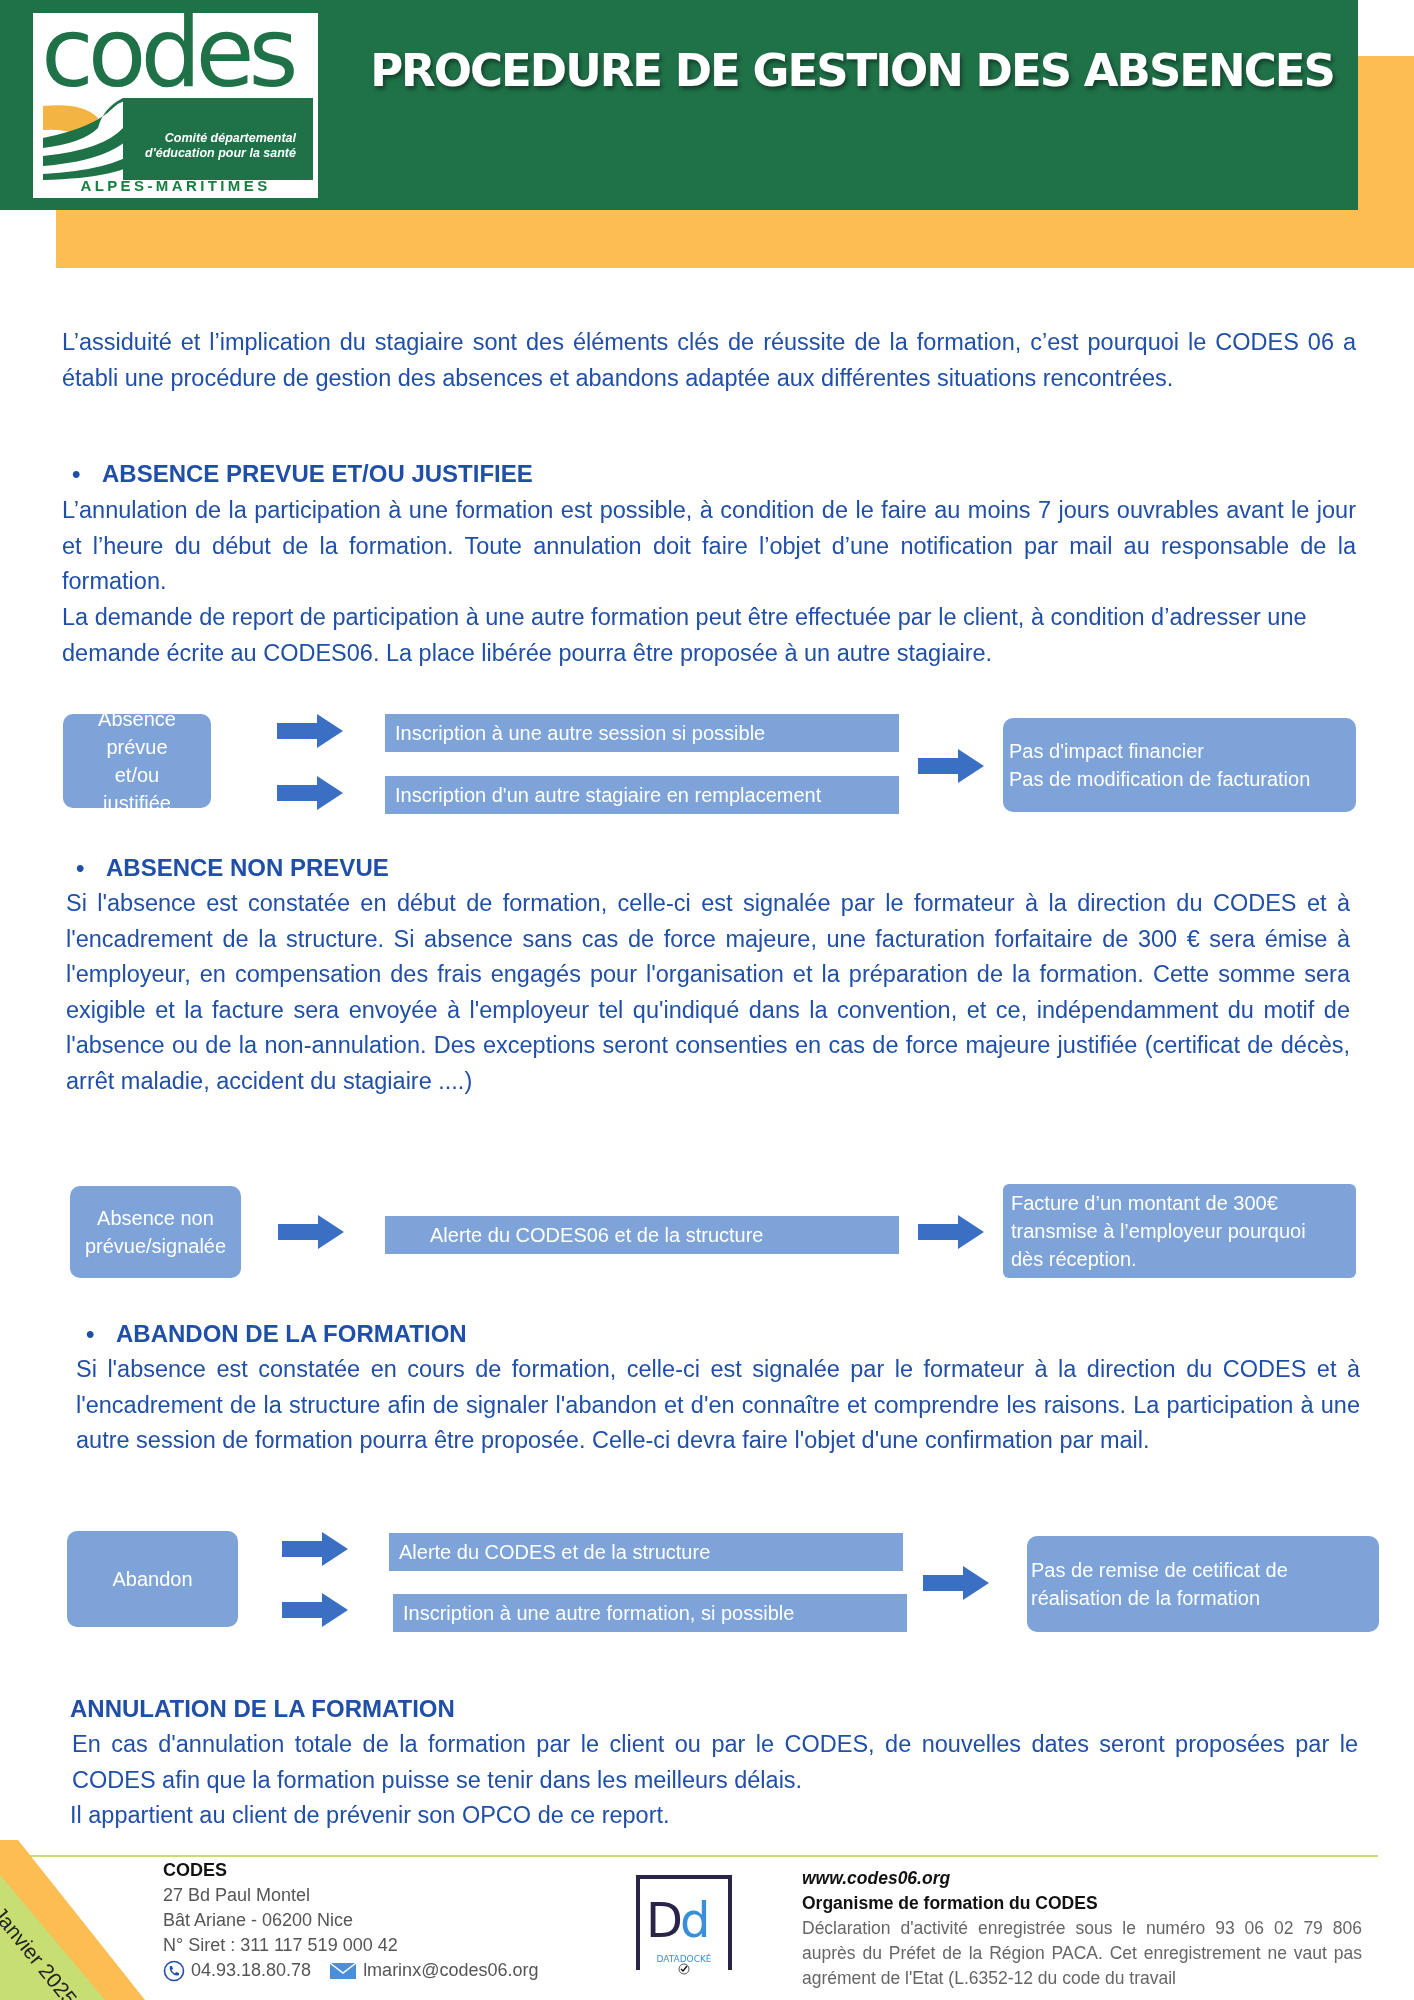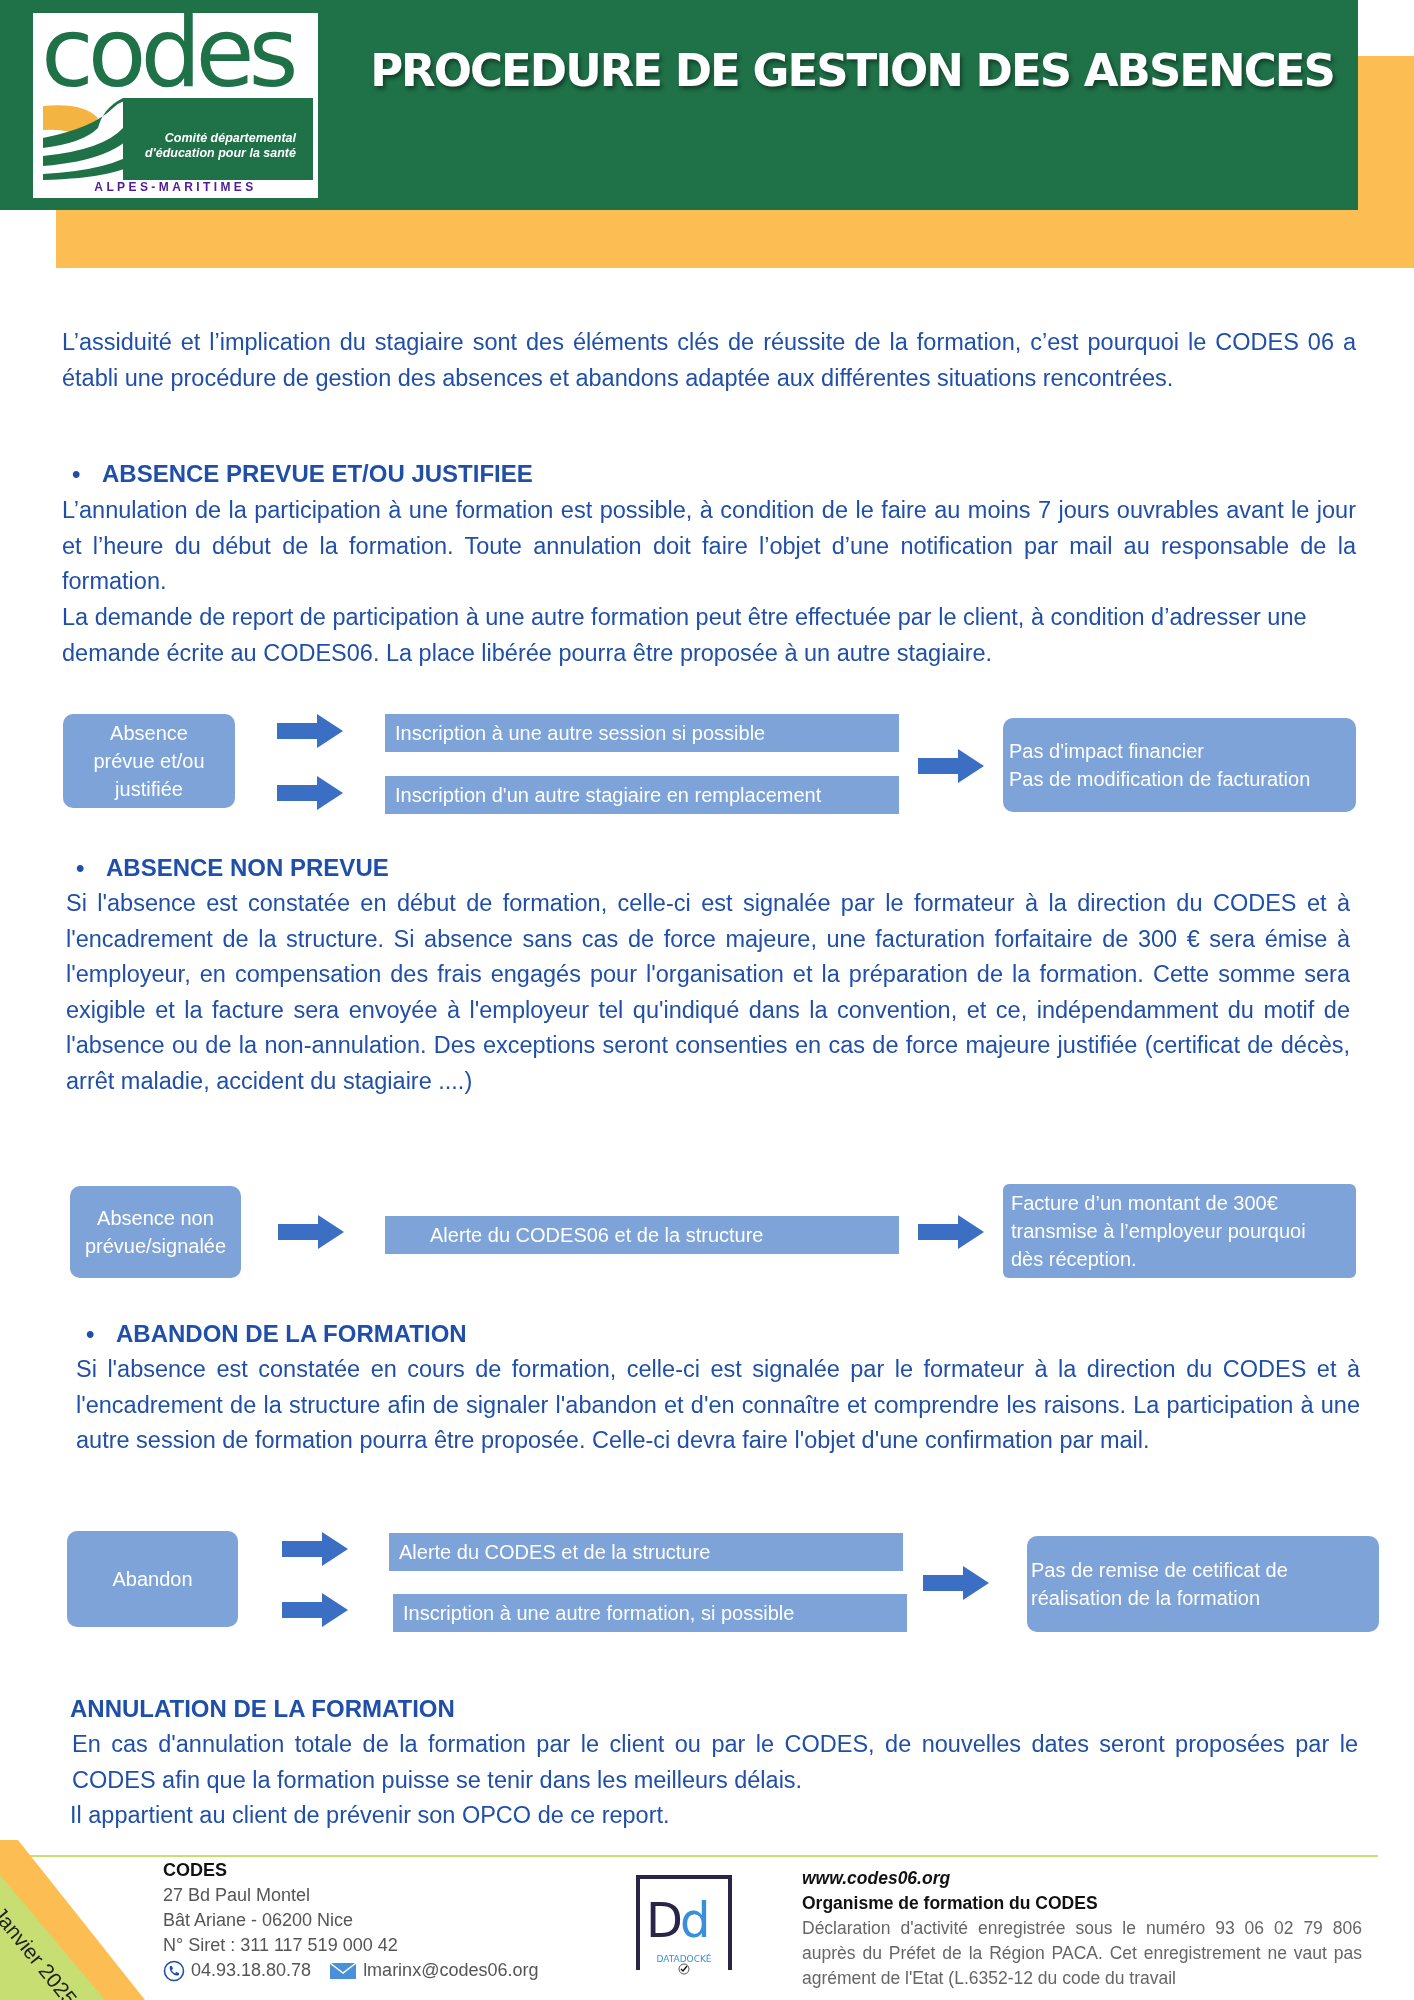--- a/index.html
+++ b/index.html
@@ -6,21 +6,21 @@
   html, body { width: 1414px; height: 2000px; background: #ffffff; overflow: hidden; }
   body { position: relative; font-family: "Liberation Sans", "DejaVu Sans", sans-serif; color: #1f4fa8; }
 
   
   .orange-band { position: absolute; left: 56px; top: 56px; width: 1358px; height: 212px; background: #fcbd52; }
   .green-band { position: absolute; left: 0; top: 0; width: 1358px; height: 210px; background: #1f7148; }
   .logo-box { position: absolute; left: 33px; top: 13px; width: 285px; height: 185px; background: #ffffff; }
   .logo-word { position: absolute; left: 8px; top: -8px; font-family: "DejaVu Sans", sans-serif; font-size: 96px; letter-spacing: -6px; color: #1f7148; font-weight: normal; line-height: 1; }
   .logo-swoosh { position: absolute; left: 10px; top: 85px; width: 270px; height: 82px; }
   .logo-tagline { position: absolute; right: 22px; top: 118px; text-align: right; color: #ffffff; font-style: italic; font-weight: bold; font-size: 12.5px; line-height: 15px; }
-  .logo-region { position: absolute; left: 0; right: 0; bottom: 4px; text-align: center; font-weight: bold; font-size: 12px; letter-spacing: 3.4px; color: #4c1d95; }
+  .logo-region { position: absolute; left: 0; right: 0; bottom: 4px; text-align: center; font-weight: bold; font-size: 15px; letter-spacing: 3.4px; color: #15803d; }
   .title { position: absolute; left: 352px; top: 40px; width: 1000px; text-align: center; color: #ffffff; font-family: "DejaVu Sans", sans-serif; font-weight: bold; font-size: 45px; line-height: 62px; letter-spacing: -2px; text-shadow: 2px 3px 4px rgba(0,0,0,0.45); }
 
   
   .para { position: absolute; left: 62px; width: 1294px; font-size: 23.5px; line-height: 35.5px; color: #1f4fa8; text-align: justify; }
   .heading { position: absolute; font-weight: bold; font-size: 24px; color: #1f4fa8; line-height: 30px; }
   .bullet { display: inline-block; width: 30px; }
 
   
   .box { position: absolute; background: #7da3d8; color: #ffffff; font-size: 20px; line-height: 28px; display: flex; align-items: center; }
   .box.rounded { border-radius: 10px; }
@@ -68,21 +68,21 @@
 
 <p class="para" style="top:325px;">L’assiduité et l’implication du stagiaire sont des éléments clés de réussite de la formation, c’est pourquoi le CODES 06 a établi une procédure de gestion des absences et abandons adaptée aux différentes situations rencontrées.</p>
 
 <div class="heading" style="left:72px; top:459px;">
   <span class="bullet">•</span><span>ABSENCE PREVUE ET/OU JUSTIFIEE</span>
 </div>
 <p class="para" style="top:493px;">L’annulation de la participation à une formation est possible, à condition de le faire au moins 7 jours ouvrables avant le jour et l’heure du début de la formation. Toute annulation doit faire l’objet d’une notification par mail au responsable de la formation.</p>
 <p class="para" style="top:600px; text-align:left;">La demande de report de participation à une autre formation peut être effectuée par le client, à condition d’adresser une demande écrite au CODES06. La place libérée pourra être proposée à un autre stagiaire.</p>
 
 <div>
-  <div class="box rounded center" style="left:63px; top:714px; width:172px; height:94px; padding:0 20px;">Absence prévue et/ou justifiée</div>
+  <div class="box rounded center" style="left:63px; top:714px; width:148px; height:94px; padding:0 20px;">Absence prévue et/ou justifiée</div>
   <svg class="arrow" style="left:277px; top:714px;" viewBox="0 0 66 34">
       <polygon points="0,9 40,9 40,0 66,17 40,34 40,25 0,25" fill="#3a6fc4"></polygon>
     </svg>
   <svg class="arrow" style="left:277px; top:776px;" viewBox="0 0 66 34">
       <polygon points="0,9 40,9 40,0 66,17 40,34 40,25 0,25" fill="#3a6fc4"></polygon>
     </svg>
   <div class="box left" style="left:385px; top:714px; width:514px; height:38px;">Inscription à une autre session si possible</div>
   <div class="box left" style="left:385px; top:776px; width:514px; height:38px;">Inscription d'un autre stagiaire en remplacement</div>
   <svg class="arrow" style="left:918px; top:749px;" viewBox="0 0 66 34">
       <polygon points="0,9 40,9 40,0 66,17 40,34 40,25 0,25" fill="#3a6fc4"></polygon>

